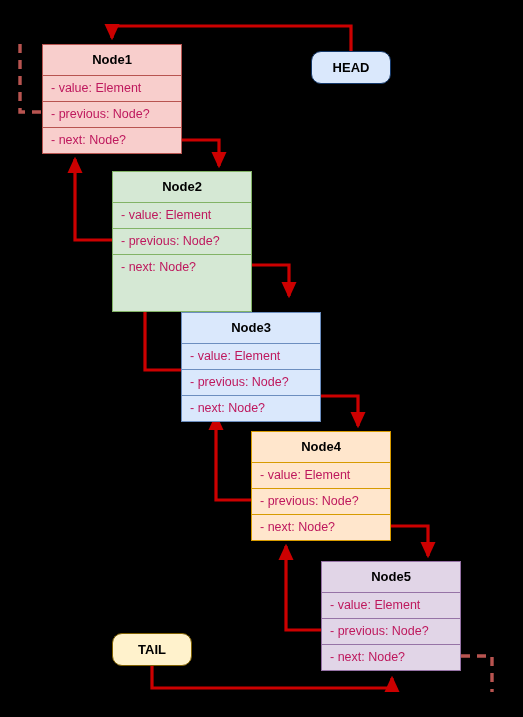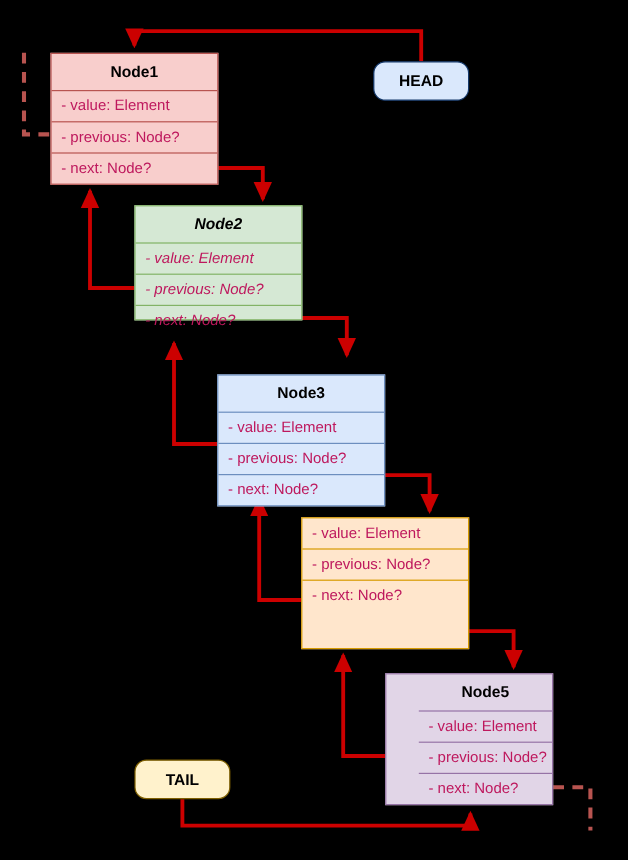--- a/index.html
+++ b/index.html
@@ -131,41 +131,42 @@
     </g>
   </svg>
 
   <div class="node theme-pink" style="left:42px; top:44px; width:140px; height:110px;">
     <div class="title">Node1</div>
     <div class="field">- value: Element</div>
     <div class="field">- previous: Node?</div>
     <div class="field last">- next: Node?</div>
   </div>
 
-  <div class="node theme-green" style="left:112px; top:171px; width:140px; height:96px;font-style:italic;">
+  <div class="node theme-green" style="left:112px; top:171px; width:140px; height:141px;">
     <div class="title">Node2</div>
     <div class="field">- value: Element</div>
     <div class="field">- previous: Node?</div>
     <div class="field last">- next: Node?</div>
   </div>
 
   <div class="node theme-blue" style="left:181px; top:301px; width:140px; height:110px;margin-top:11px;">
     <div class="title">Node3</div>
     <div class="field">- value: Element</div>
     <div class="field">- previous: Node?</div>
     <div class="field last">- next: Node?</div>
   </div>
 
   <div class="node theme-orange" style="left:251px; top:431px; width:140px; height:110px;">
+    <div class="title">Node4</div>
     <div class="field">- value: Element</div>
     <div class="field">- previous: Node?</div>
     <div class="field last">- next: Node?</div>
   </div>
 
-  <div class="node theme-purple" style="left:321px; top:561px; width:140px; height:110px;padding-left:27px;">
+  <div class="node theme-purple" style="left:321px; top:561px; width:140px; height:110px;">
     <div class="title">Node5</div>
     <div class="field">- value: Element</div>
     <div class="field">- previous: Node?</div>
     <div class="field last">- next: Node?</div>
   </div>
 
   <div class="terminal terminal-tail" style="left:112px; top:633px; width:80px; height:33px; line-height:31px;">TAIL</div>
 
   <div class="terminal terminal-head" style="left:311px; top:51px; width:80px; height:33px; line-height:31px;">HEAD</div>
 

